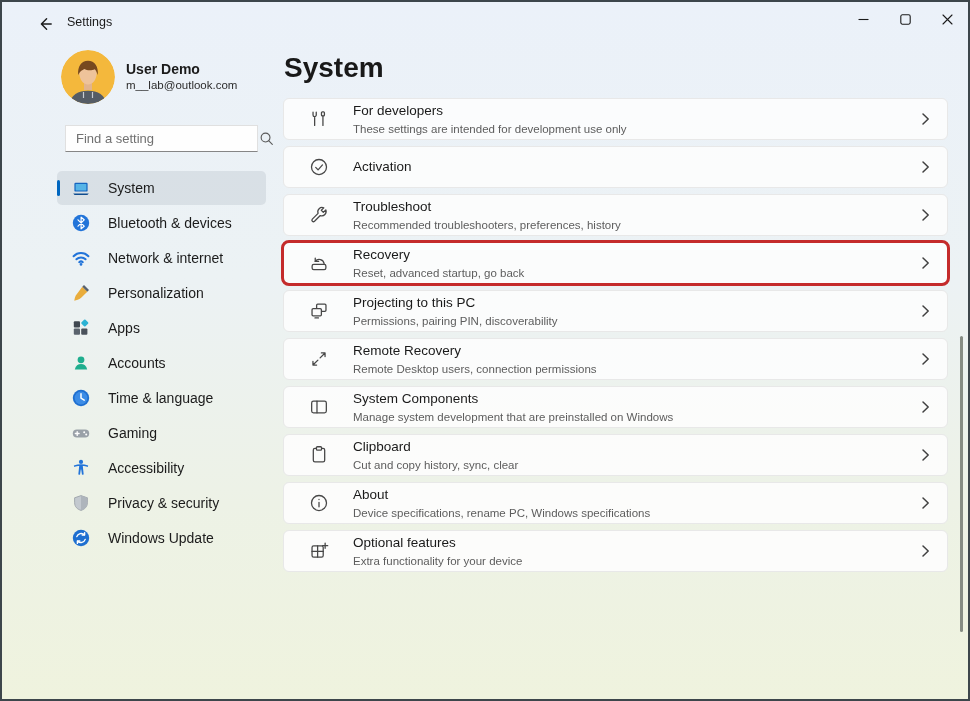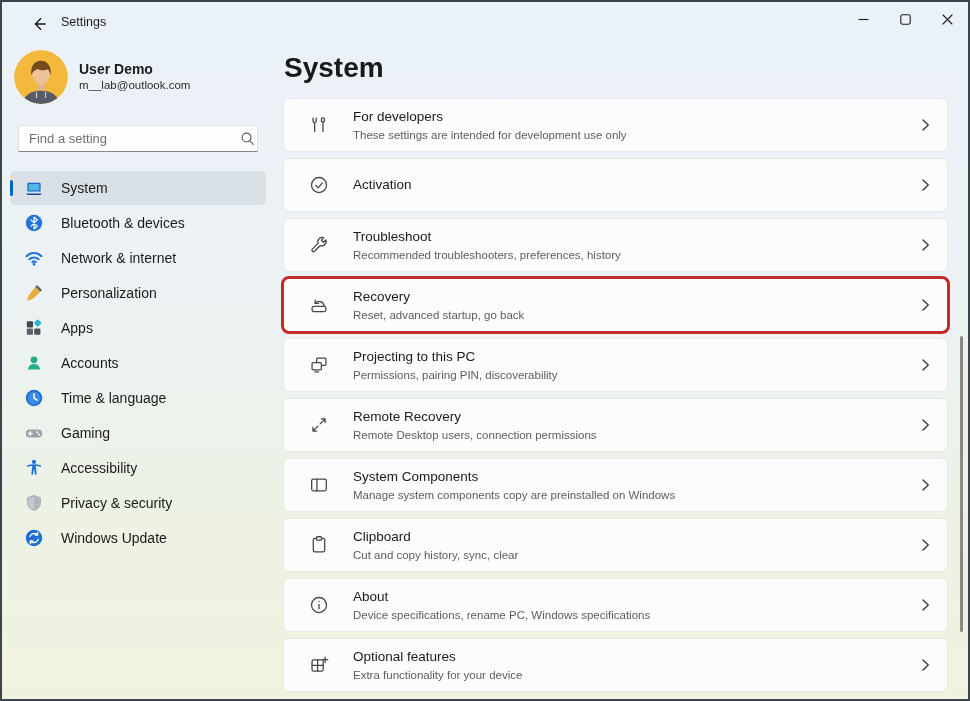--- a/index.html
+++ b/index.html
@@ -4,46 +4,46 @@
 <style>
   html,body{margin:0;padding:0;background:#202020;}
   *{box-sizing:border-box;}
   .window{
     position:relative;width:970px;height:701px;overflow:hidden;
     border:2px solid #3d464b;
     background:linear-gradient(180deg,#ebf1f9 0%,#ecf2f4 40%,#edf2e6 72%,#eff3de 100%);
     font-family:"Liberation Sans", sans-serif;color:#1b1b1b;
   }
   
-  .titlebar{position:absolute;top:0;left:11px;right:0;height:44px;display:flex;align-items:flex-start;justify-content:flex-end;}
+  .titlebar{position:absolute;top:0;left:17px;right:0;height:44px;display:flex;align-items:flex-start;justify-content:flex-end;}
   .back-btn{margin:8px 0 0 10px;width:32px;height:28px;border:none;background:transparent;border-radius:4px;display:flex;align-items:center;justify-content:center;cursor:pointer;}
   .app-title{margin:13px 0 0 6px;font-size:12.5px;color:#1b1b1b;}
   .win-controls{margin-left:auto;display:flex;height:34px;}
   .win-btn{width:42px;height:34px;border:none;background:transparent;display:flex;align-items:center;justify-content:center;cursor:pointer;color:#1b1b1b;}
   
-  .sidebar{position:absolute;left:0;top:42px;width:272px;bottom:0;}
+  .sidebar{position:absolute;left:0;top:42px;width:272px;bottom:0;padding-left:47px;}
   .user{display:flex;align-items:center;gap:11px;padding:6px 0 0 12px;}
   .avatar{width:54px;height:54px;border-radius:50%;overflow:hidden;flex:0 0 auto;}
   .user-name{font-size:14px;font-weight:bold;line-height:17px;}
   .user-email{font-size:11.5px;color:#2c2c2c;line-height:15px;}
   .searchbox{position:relative;margin:21px 16px 0 16px;height:27px;background:#fefefe;border:1px solid #e0e0e0;border-bottom:1px solid #868686;border-radius:0;display:flex;align-items:center;}
   .searchbox input{flex:1;border:none;outline:none;background:transparent;font-family:"Liberation Sans",sans-serif;font-size:13px;padding:0 4px 0 10px;color:#1b1b1b;}
   .searchbox input::placeholder{color:#707070;}
   .search-ic{width:30px;display:flex;justify-content:center;align-items:center;}
   .nav{margin-top:19px;padding:0 8px;}
   .nav-item{position:relative;height:34px;margin-bottom:1px;border-radius:5px;display:flex;align-items:center;gap:17px;padding-left:14px;font-size:14px;cursor:pointer;}
   .nav-item.selected{background:rgba(104,121,133,0.14);}
   .nav-item.selected::before{content:"";position:absolute;left:0;top:9px;width:3px;height:16px;border-radius:2px;background:#0067c0;}
   .ic{display:inline-flex;width:20px;height:20px;align-items:center;justify-content:center;flex:0 0 auto;}
   .ic svg{display:block;}
   
   .main{position:absolute;left:281px;top:42px;width:665px;bottom:0;}
   .page-title{font-size:28px;font-weight:bold;color:#191919;margin:8px 0 0 1px;line-height:32px;}
   .cards{margin-top:14px;}
-  .card{height:54px;border:1px solid #e8e8e8;border-radius:6px;background:rgba(253,253,253,0.9);display:flex;align-items:center;margin-bottom:6px;cursor:pointer;}
+  .card{height:42px;border:1px solid #e8e8e8;border-radius:6px;background:rgba(253,253,253,0.9);display:flex;align-items:center;margin-bottom:6px;cursor:pointer;}
   .card.highlighted{outline:3px solid #c42b2b;outline-offset:-1px;}
   .card-icon{width:69px;display:flex;justify-content:center;align-items:center;color:#474747;}
   .card-text{flex:1;display:flex;flex-direction:column;gap:3px;min-width:0;}
   .card-title{font-size:13.5px;color:#1a1a1a;line-height:16px;}
   .card-sub{font-size:11.5px;color:#5d5d5d;line-height:14px;}
   .card-chevron{width:44px;display:flex;justify-content:center;align-items:center;color:#404040;}
   
   .scroll-thumb{position:absolute;right:5px;top:334px;width:3px;height:296px;border-radius:2px;background:#868c83;}
 </style>
 </head>
@@ -339,21 +339,21 @@
   </div>
         <div class="card">
     <span class="card-icon">
             <svg width="22" height="22" viewBox="0 0 24 24" fill="none" stroke="#474747" stroke-width="1.4" stroke-linecap="round" stroke-linejoin="round">
               <rect x="4" y="5.6" width="16" height="12.8" rx="2"></rect>
               <path d="M9.8 5.6v12.8"></path>
             </svg>
           </span>
     <span class="card-text">
       <span class="card-title">System Components</span>
-      <span class="card-sub">Manage system components copy are preinstalled on Windows</span>
+      <span class="card-sub">Manage system development that are preinstalled on Windows</span>
     </span>
     <span class="card-chevron ic">
       <svg width="13" height="14" viewBox="0 0 13 14">
               <path d="M4 2l5.2 5L4 12" fill="none" stroke="#404040" stroke-width="1.5" stroke-linecap="round" stroke-linejoin="round"></path>
             </svg>
     </span>
   </div>
         <div class="card">
     <span class="card-icon">
             <svg width="22" height="22" viewBox="0 0 24 24" fill="none" stroke="#474747" stroke-width="1.4" stroke-linecap="round" stroke-linejoin="round">

